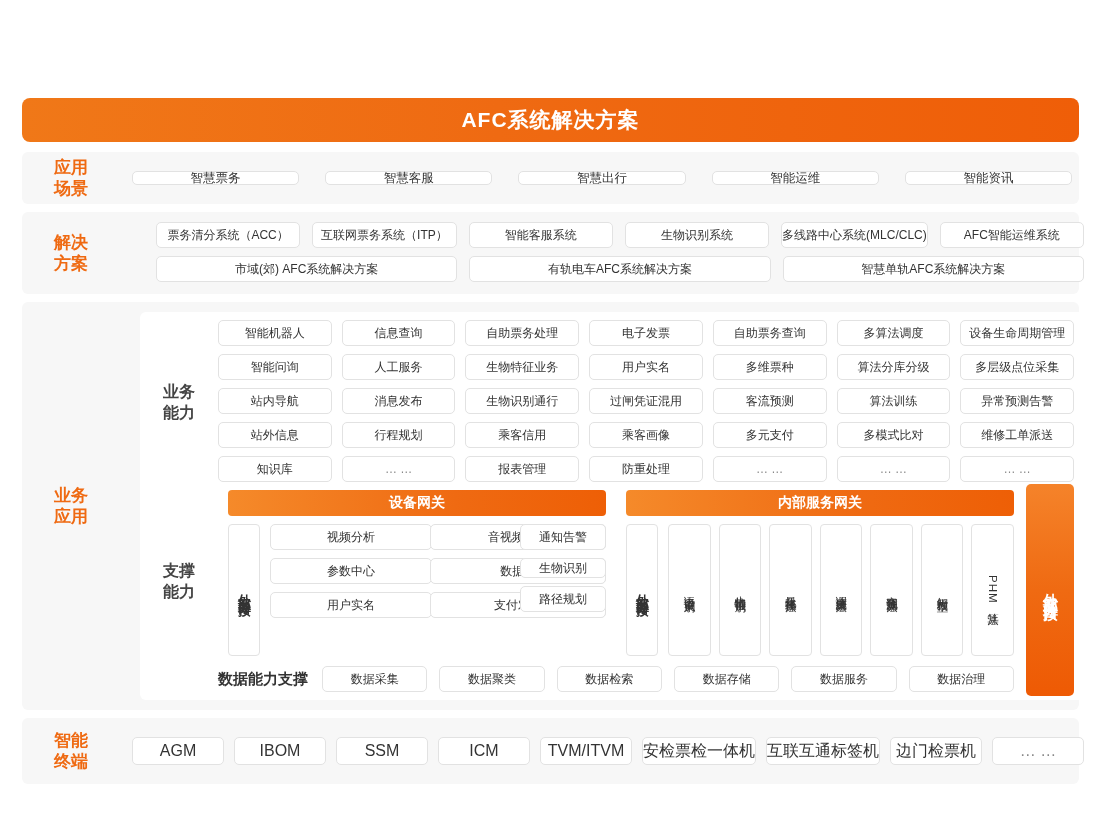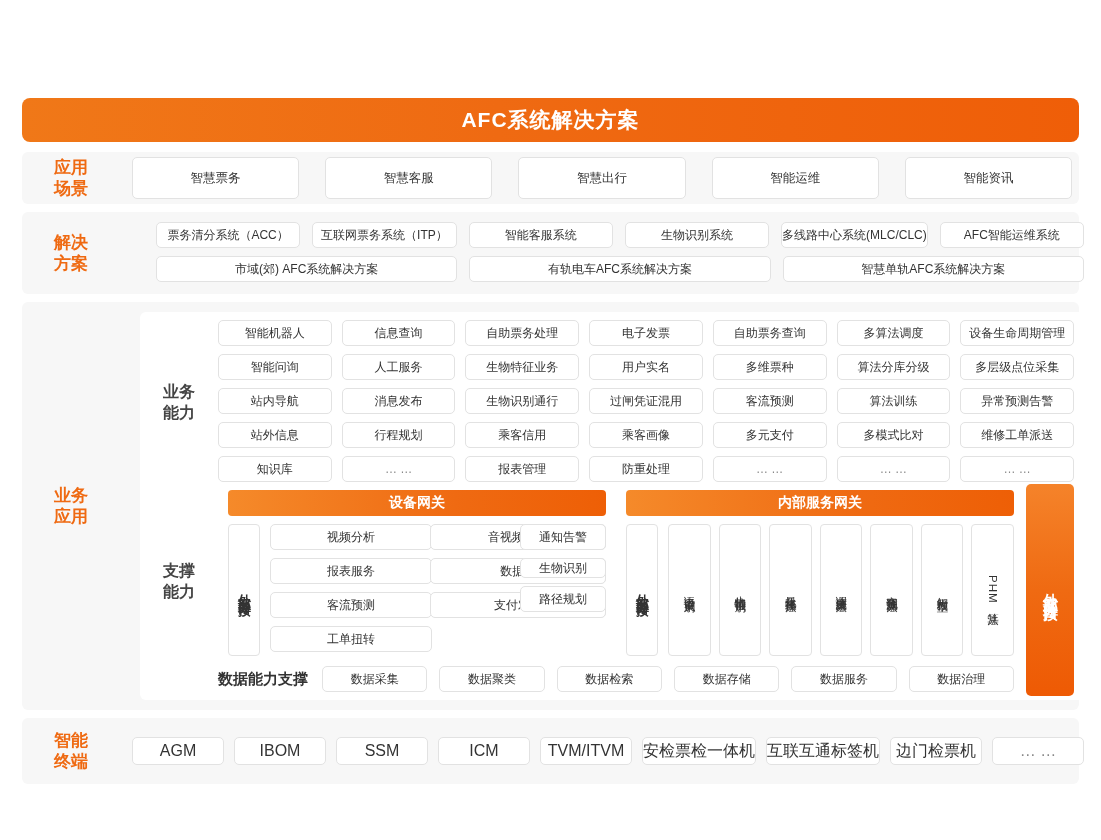--- a/index.html
+++ b/index.html
@@ -40,21 +40,21 @@
     white-space:nowrap;
   }
 
   
   .row-scene{top:152px;height:52px;}
   .row-scene .band-label{top:0;height:52px;}
   .scene-wrap{
     position:absolute;left:110px;top:0;height:52px;width:940px;
     display:flex;align-items:center;gap:26px;
   }
-  .scene-wrap .chip{flex:1;height:42px;}
+  .scene-wrap .chip{flex:1;height:14px;}
 
   
   .row-solution{top:212px;height:82px;}
   .row-solution .band-label{top:0;height:82px;}
   .sol-wrap{
     position:absolute;left:110px;top:10px;width:952px;
     display:flex;flex-direction:column;gap:8px;
   }
   .sol-line{display:flex;gap:12px;padding-left:24px;}
   .sol-line .chip{flex:1;height:26px;font-size:12px;}
@@ -278,21 +278,20 @@
           <div>支撑</div>
           <div>能力</div>
         </div>
       </div>
 
       <div class="ext-left">外部服务接口</div>
 
       <div class="support-grid">
         <div class="chip">视频分析</div>
         <div class="chip">可视化仿真</div>
-        <div class="chip">报表服务</div>
         <div class="chip">参数中心</div>
         <div class="chip">客流预测</div>
         <div class="chip">用户实名</div>
         <div class="chip">工单扭转</div>
         <div class="chip empty"></div>
       </div>
 
       <div style="position:absolute;left:290px;top:212px;width:176px;display:grid;grid-template-columns:1fr;gap:8px;">
         <div class="chip" style="height:26px;font-size:12px;">音视频通讯</div>
         <div class="chip" style="height:26px;font-size:12px;">数据BI</div>

